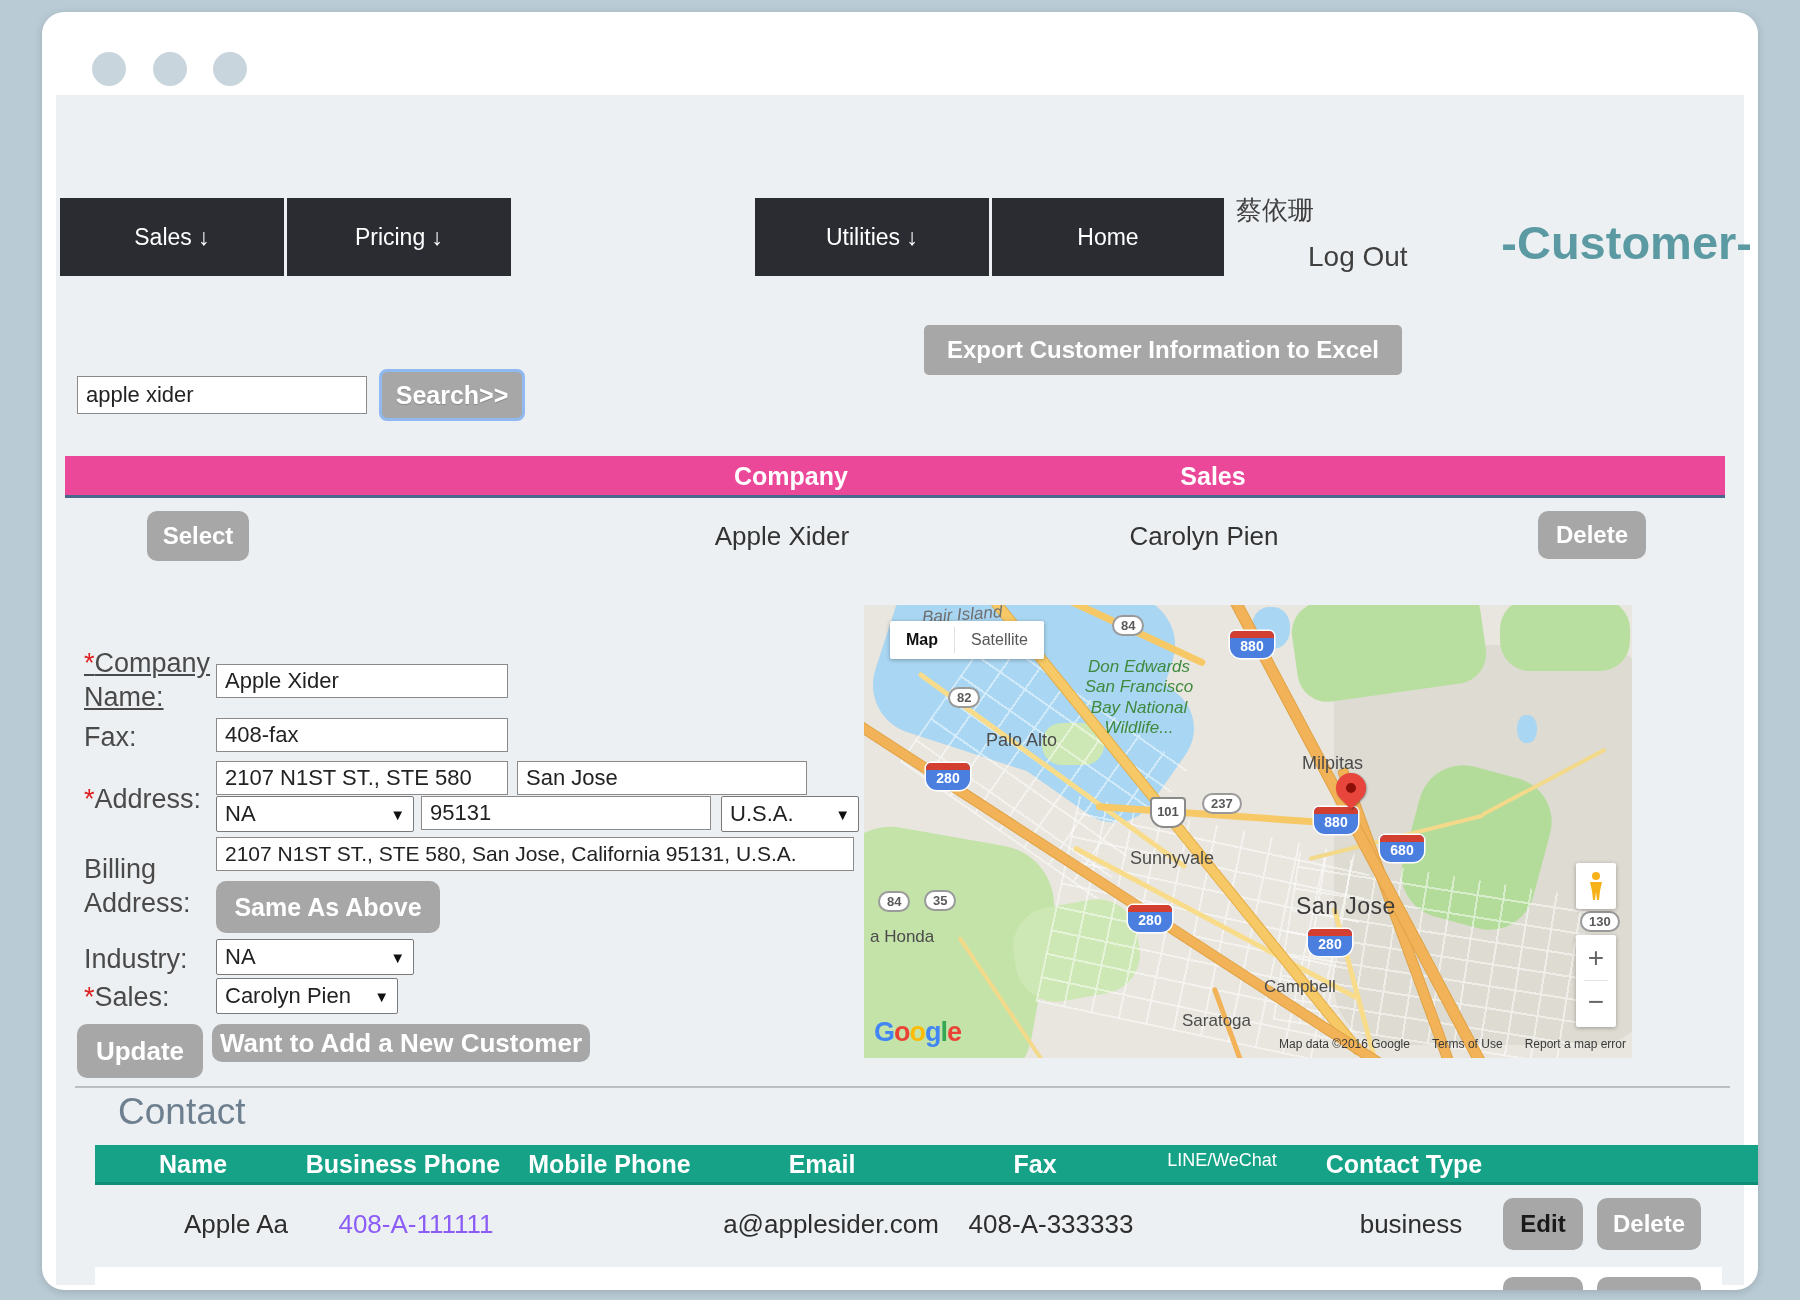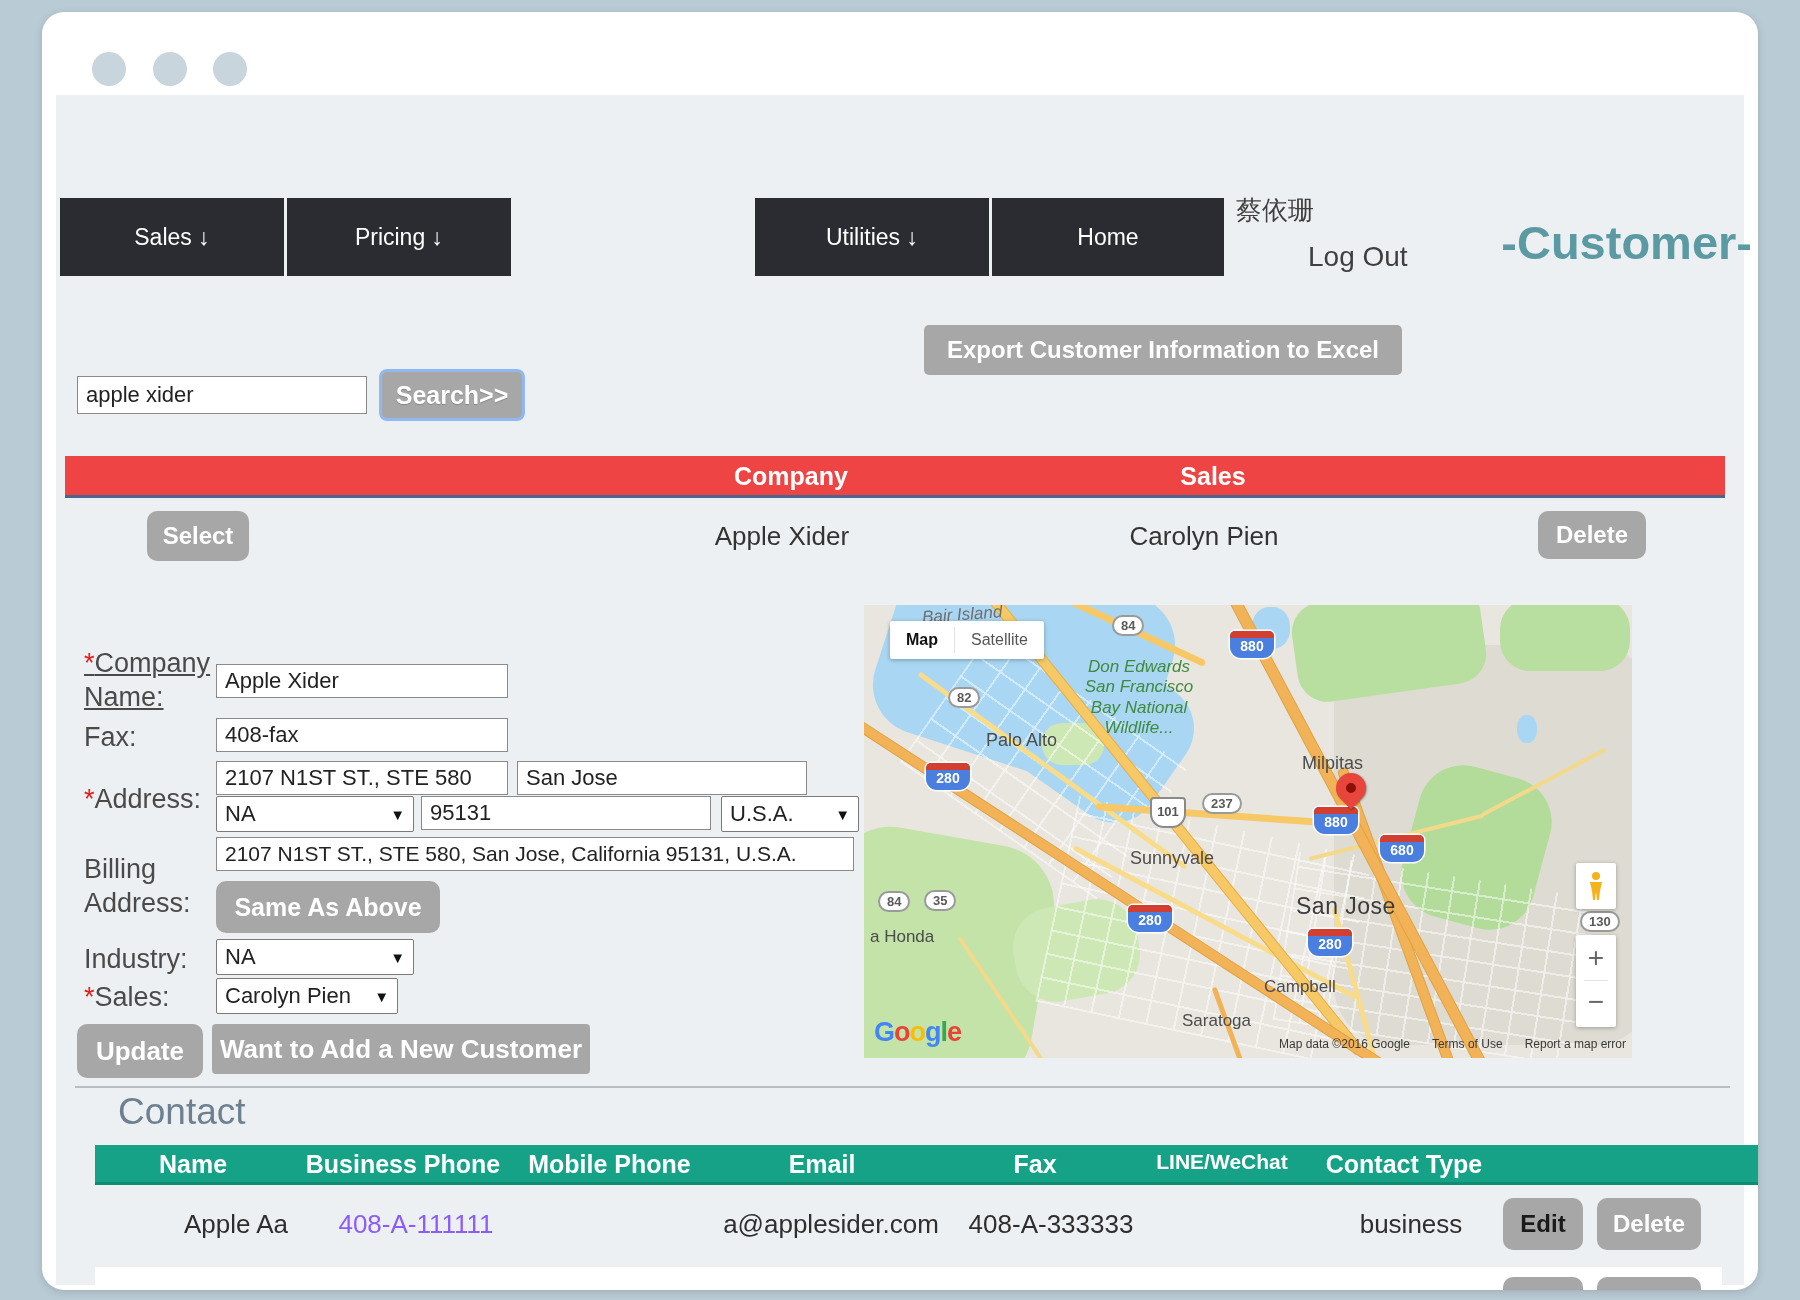--- a/index.html
+++ b/index.html
@@ -59,21 +59,21 @@
         </div>
 
       <div class="abs" style="left:1180px;top:98px;font-size:26px;color:#3f3f3f;">蔡依珊</div>
       <div class="abs" style="left:1252px;top:146px;font-size:28px;color:#3f3f3f;cursor:pointer;">Log Out</div>
       <div class="abs" style="left:1330px;top:120px;width:366px;text-align:right;font-size:47px;font-weight:bold;color:#5b9aa2;">-Customer-</div>
 
       <button class="graybtn abs" style="left:868px;top:230px;width:478px;height:50px;border-radius:5px;font-size:24px;font-family:'Liberation Sans',sans-serif;">Export Customer Information to Excel</button>
       <input class="inp" style="left: 21px; top: 281px; width: 272px; height: 36px;" readonly="" value="apple xider">
       <button class="graybtn abs" style="left:323px;top:274px;width:146px;height:52px;border-radius:8px;border:3px solid #8fb9f0;font-size:25px;text-shadow:0 1px 1px rgba(0,0,0,.2);font-family:'Liberation Sans',sans-serif;">Search&gt;&gt;</button>
 
-      <div class="abs" style="left:9px;top:361px;width:1660px;height:42px;background:#ef4444;box-shadow:inset 0 -3px 0 #49678c;">
+      <div class="abs" style="left:9px;top:361px;width:1660px;height:42px;background:#ec4899;box-shadow:inset 0 -3px 0 #49678c;">
         <div class="cellc" style="left:586px;top:6px;width:280px;font-size:25px;font-weight:bold;color:#fff;">Company</div>
         <div class="cellc" style="left:1008px;top:6px;width:280px;font-size:25px;font-weight:bold;color:#fff;">Sales</div>
       </div>
       <div>
         <button class="graybtn abs" style="left:91px;top:416px;width:102px;height:50px;border-radius:10px;font-size:24px;font-family:'Liberation Sans',sans-serif;">Select</button>
         <div class="cellc" style="left:586px;top:426px;width:280px;font-size:26px;color:#333;">Apple Xider</div>
         <div class="cellc" style="left:1008px;top:426px;width:280px;font-size:26px;color:#333;">Carolyn Pien</div>
         <button class="graybtn abs" style="left:1482px;top:416px;width:108px;height:48px;border-radius:10px;font-size:24px;font-family:'Liberation Sans',sans-serif;">Delete</button>
       </div>
 
@@ -106,21 +106,21 @@
           <span class="caret">▼</span>
         </div>
 
       <div class="lbl" style="left:28px;top:886px;"><span class="req">*</span><span>Sales:</span></div>
       <div class="sel" style="left:160px;top:883px;width:164px;height:34px;">
           <span>Carolyn Pien</span>
           <span class="caret">▼</span>
         </div>
 
       <button class="graybtn abs" style="left:21px;top:929px;width:126px;height:54px;border-radius:10px;font-size:26px;font-family:'Liberation Sans',sans-serif;">Update</button>
-      <button class="graybtn abs" style="left:156px;top:929px;width:378px;height:50px;border-radius:4px;font-size:26px;font-family:'Liberation Sans',sans-serif;">Want to Add a New Customer</button>
+      <button class="graybtn abs" style="left:156px;top:929px;width:378px;height:38px;border-radius:10px;font-size:26px;font-family:'Liberation Sans',sans-serif;">Want to Add a New Customer</button>
 
       <div id="map">
 
         <div class="mshape" style="left:470px;top:40px;width:320px;height:400px;background:#dedbd2;border-radius:60px;"></div>
         <div class="mshape" style="left:20px;top:-40px;width:280px;height:200px;background:#a9d6f2;border-radius:50px;transform:rotate(18deg);"></div>
         <div class="mshape" style="left:150px;top:50px;width:170px;height:150px;background:#a9d6f2;border-radius:45px;transform:rotate(35deg);"></div>
         <div class="mshape" style="left:388px;top:2px;width:38px;height:42px;background:#a9d6f2;border-radius:45%;"></div>
         <div class="mshape" style="left:585px;top:22px;width:24px;height:36px;background:#a9d6f2;border-radius:45%;transform:rotate(-20deg);"></div>
         <div class="mshape" style="left:653px;top:110px;width:20px;height:28px;background:#a9d6f2;border-radius:45%;"></div>
         <div class="mshape" style="left:430px;top:-12px;width:190px;height:100px;background:#b9dfa0;border-radius:30px;transform:rotate(-8deg);"></div>
@@ -206,21 +206,21 @@
 
       <div class="abs" style="left:19px;top:991px;width:1655px;height:2px;background:#b9bec2;"></div>
       <div class="abs" style="left:62px;top:996px;font-size:37px;color:#6e8090;">Contact</div>
 
       <div class="abs" style="left:39px;top:1050px;width:1627px;height:40px;background:#15a286;box-shadow:inset 0 -3px 0 #0f8d74;padding-left:48px;">
         <div class="cellc" style="left:8px;top:5px;width:180px;font-size:25px;font-weight:bold;color:#fff;">Name</div>
         <div class="cellc" style="left:198px;top:5px;width:220px;font-size:25px;font-weight:bold;color:#fff;">Business Phone</div>
         <div class="cellc" style="left:412px;top:5px;width:205px;font-size:25px;font-weight:bold;color:#fff;">Mobile Phone</div>
         <div class="cellc" style="left:627px;top:5px;width:200px;font-size:25px;font-weight:bold;color:#fff;">Email</div>
         <div class="cellc" style="left:840px;top:5px;width:200px;font-size:25px;font-weight:bold;color:#fff;">Fax</div>
-        <div class="cellc" style="left:1027px;top:5px;width:200px;font-size:21px;font-weight:bold;color:#fff;text-align:center;">LINE/WeChat</div>
+        <div class="cellc" style="left:1027px;top:5px;width:200px;font-size:18px;font-weight:normal;color:#fff;text-align:center;">LINE/WeChat</div>
         <div class="cellc" style="left:1209px;top:5px;width:200px;font-size:25px;font-weight:bold;color:#fff;">Contact Type</div>
       </div>
 
       <div>
         <div class="cellc" style="left:90px;top:1114px;width:180px;font-size:26px;color:#2e2e2e;">Apple Aa</div>
         <div class="cellc" style="left:250px;top:1114px;width:220px;font-size:26px;color:#8b5cf6;">408-A-111111</div>
         <div class="cellc" style="left:460px;top:1114px;width:205px;font-size:26px;color:#2e2e2e;"></div>
         <div class="cellc" style="left:660px;top:1114px;width:230px;font-size:26px;color:#2e2e2e;">a@applesider.com</div>
         <div class="cellc" style="left:890px;top:1114px;width:210px;font-size:26px;color:#2e2e2e;">408-A-333333</div>
         <div class="cellc" style="left:1100px;top:1114px;width:180px;font-size:26px;color:#2e2e2e;"></div>

